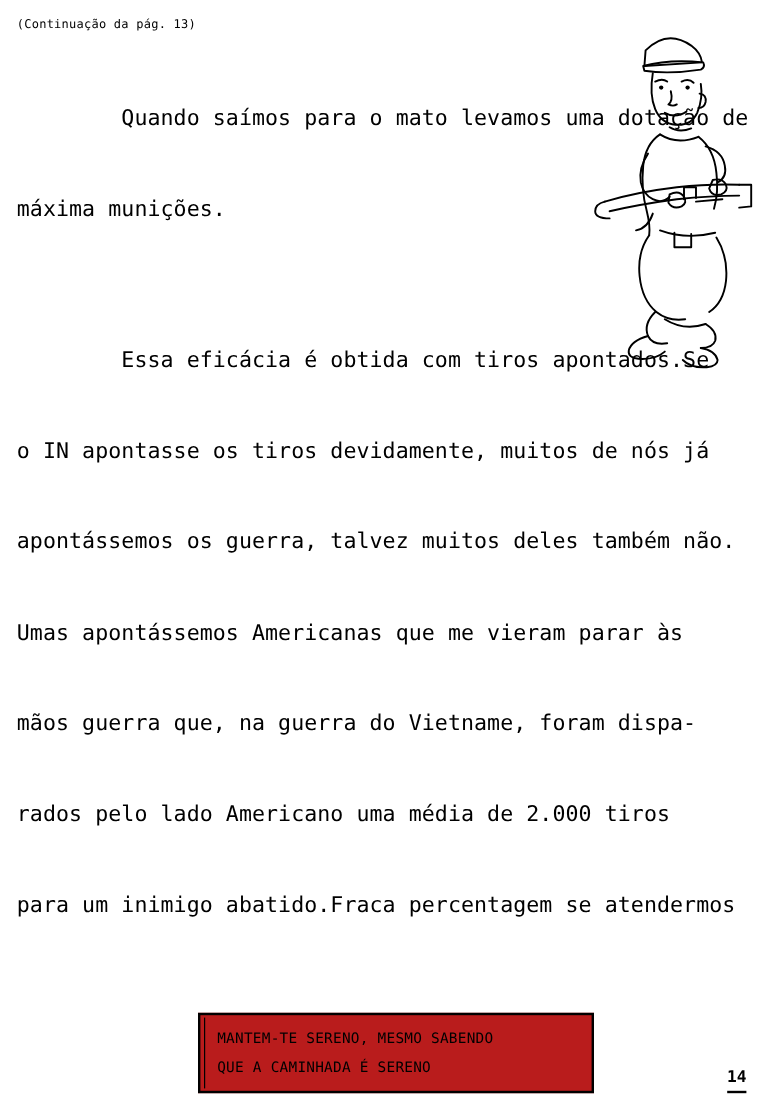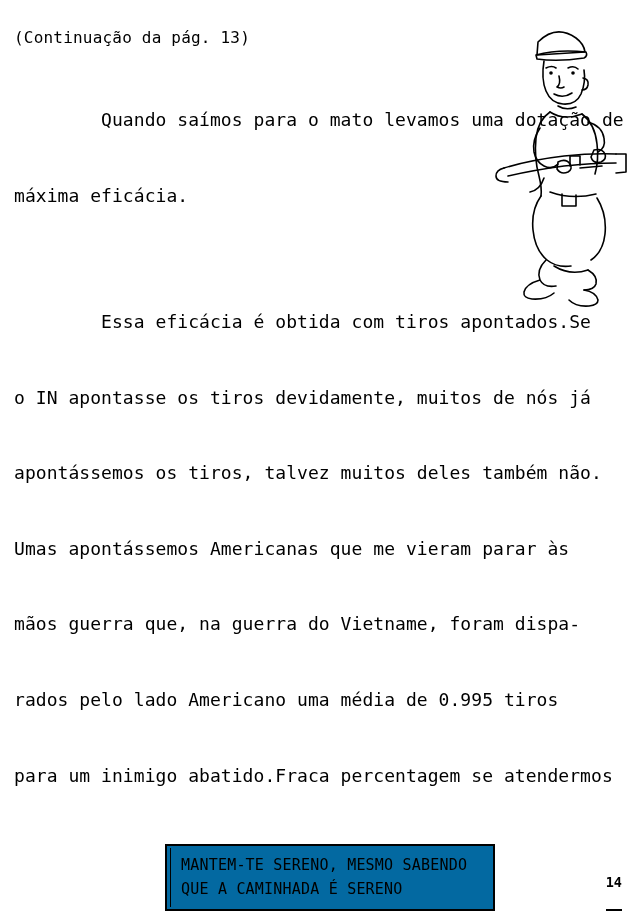--- a/index.html
+++ b/index.html
@@ -16,23 +16,23 @@
     overflow: hidden;
   }
   .page {
     position: relative;
     width: 640px;
     height: 917px;
     box-sizing: border-box;
     padding: 14px 18px 0 14px;
   }
   .continuation {
-    font-size: 16px;
+    font-size: 10px;
     letter-spacing: 0.2px;
-    margin: 14px 0 10px 0;
+    margin: 1px 0 10px 0;
     white-space: pre;
   }
   .body-text {
     position: relative;
     z-index: 1;
   }
   .para {
     font-size: 18px;
     line-height: 25.2px;
     letter-spacing: 0.05px;
@@ -58,42 +58,42 @@
   
   .motto-wrap {
     position: absolute;
     left: 165px;
     bottom: 6px;
     width: 330px;
   }
   .motto-box {
     border: 2px solid #000;
     padding: 7px 10px 8px 14px;
-    font-size: 15px;
+    font-size: 12px;
     line-height: 24px;
     letter-spacing: 0.2px;
-    background: #0369a1;
+    background: #b91c1c;
   }
   .motto-box .ln { display: block; white-space: pre; }
   .motto-inner-line {
     position: absolute;
     left: 5px;
     top: 4px;
     bottom: 4px;
     width: 0;
     border-left: 1px solid #000;
   }
   .page-number {
     position: absolute;
     right: 18px;
     bottom: 6px;
     font-size: 13.5px;
     font-weight: bold;
     border-bottom: 2px solid #000;
-    padding-bottom: 19px;
+    padding-bottom: 3px;
     line-height: 16px;
   }
 </style>
 </head>
 <body>
 
 <div class="page">
 
   <div class="continuation">(Continuação da pág. 13)</div>
 
@@ -144,30 +144,30 @@
 
       <path d="M66 176 q22 8 46 2"></path>
       <path d="M78 178 l0 12 l14 0 l0 -11"></path>
     </svg>
   </div>
 
   <div class="body-text">
 
     <div class="para">
       <span class="ln">        Quando saímos para o mato levamos uma dotação de</span>
-      <span class="ln">máxima eficácia.</span>
+      <span class="ln">máxima munições.</span>
     </div>
 
     <div class="para">
       <span class="ln">        Essa eficácia é obtida com tiros apontados.Se</span>
       <span class="ln">o IN apontasse os tiros devidamente, muitos de nós já</span>
-      <span class="ln">apontássemos os tiros, talvez muitos deles também não.</span>
+      <span class="ln">apontássemos os guerra, talvez muitos deles também não.</span>
       <span class="ln">Umas apontássemos Americanas que me vieram parar às</span>
       <span class="ln">mãos guerra que, na guerra do Vietname, foram dispa-</span>
-      <span class="ln">rados pelo lado Americano uma média de 0.995 tiros</span>
+      <span class="ln">rados pelo lado Americano uma média de 2.000 tiros</span>
       <span class="ln">para um inimigo abatido.Fraca percentagem se atendermos</span>
       
       
     </div>
 
   </div>
 
   <div class="motto-wrap">
     <div class="motto-box">
       <div class="motto-inner-line"></div>

